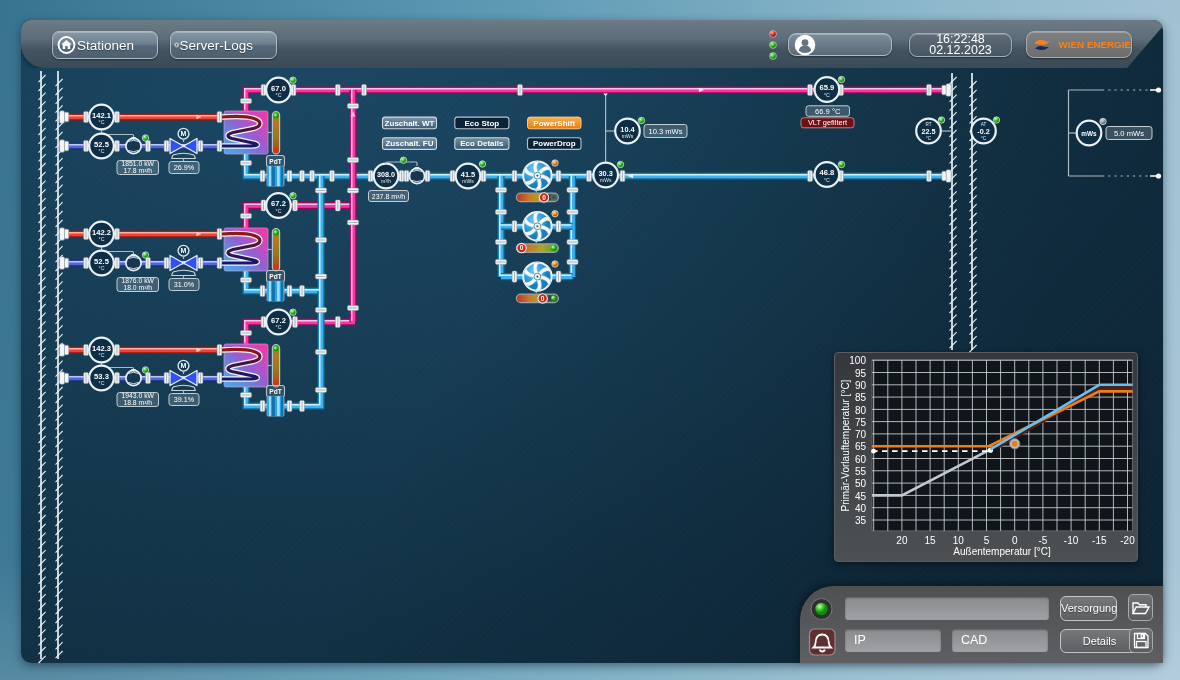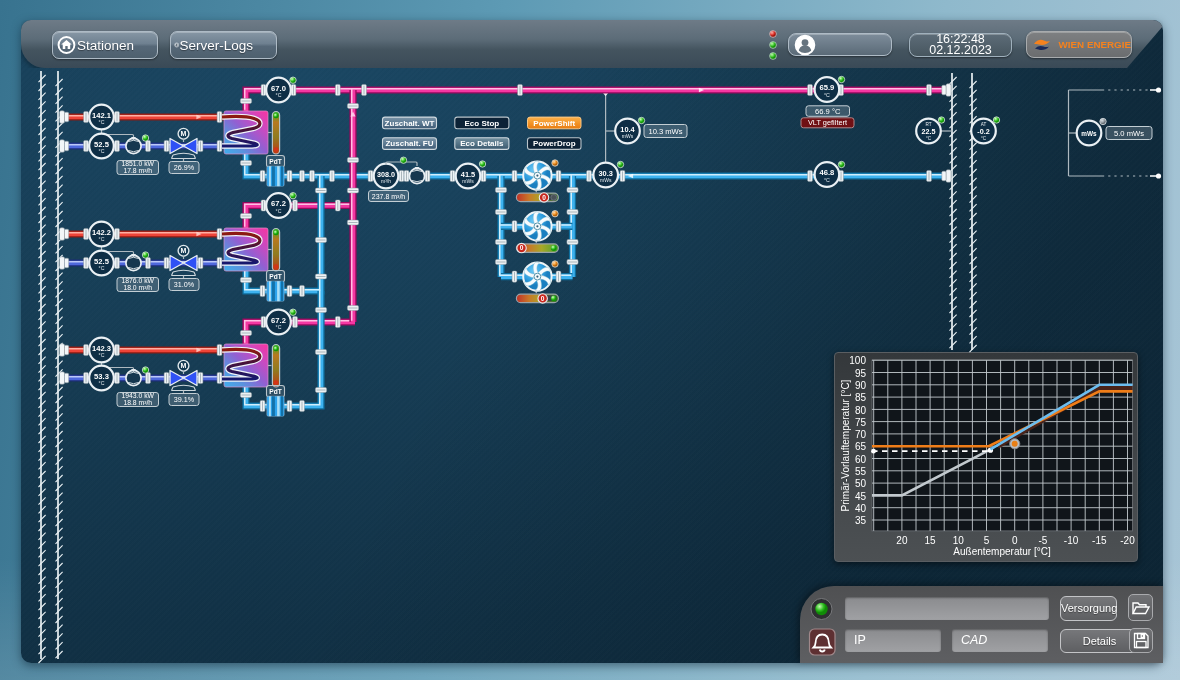--- a/index.html
+++ b/index.html
@@ -754,21 +754,21 @@
       </radialGradient>
     </defs>
  <rect x="9.5" y="43" width="25.5" height="26" rx="5" fill="#5e3032" stroke="#a0888a" stroke-width="1.2"></rect>
  <g stroke="#fff" fill="none" stroke-width="1.8">
   <path d="M22.2,48.5 C26.8,48.5 28.6,52 28.8,56.5 C28.9,59 30,60.5 31,61.5 L13.5,61.5 C14.5,60.5 15.5,59 15.6,56.5 C15.8,52 17.6,48.5 22.2,48.5 Z"></path>
   <path d="M19.8,63.5 a2.5,2.5 0 0 0 4.9,0"></path>
  </g>
 </svg>
 <div class="fld" style="left:845px;top:597px;width:204px;height:23px;"></div>
 <div class="fld" style="left:845px;top:629px;width:96px;height:23px;">IP</div>
-<div class="fld" style="left:952px;top:629px;width:96px;height:23px;font-style:italic;">CAD</div>
+<div class="fld" style="left:952px;top:629px;width:96px;height:23px;">CAD</div>
 <div class="cbtn" style="left:1060px;top:596px;width:57px;height:25px;line-height:23px;">Versorgung</div>
 <div class="cbtn" style="left:1060px;top:629px;width:79px;height:24px;line-height:22px;">Details</div>
 <div class="ibtn" style="left:1128px;top:594px;width:25px;height:27px;">
  <svg width="23" height="25" viewBox="0 0 23 25">
       <g fill="none" stroke="#fff" stroke-width="1.4">
  <path d="M4,18.5 L4,8 L9,8 L10.5,9.8 L17,9.8 L17,12"></path>
  <path d="M4,18.5 L7.2,12 L20,12 L16.5,18.5 Z"></path>
       </g>
     </svg></div>
 <div class="ibtn" style="left:1129px;top:628px;width:24px;height:25px;">

